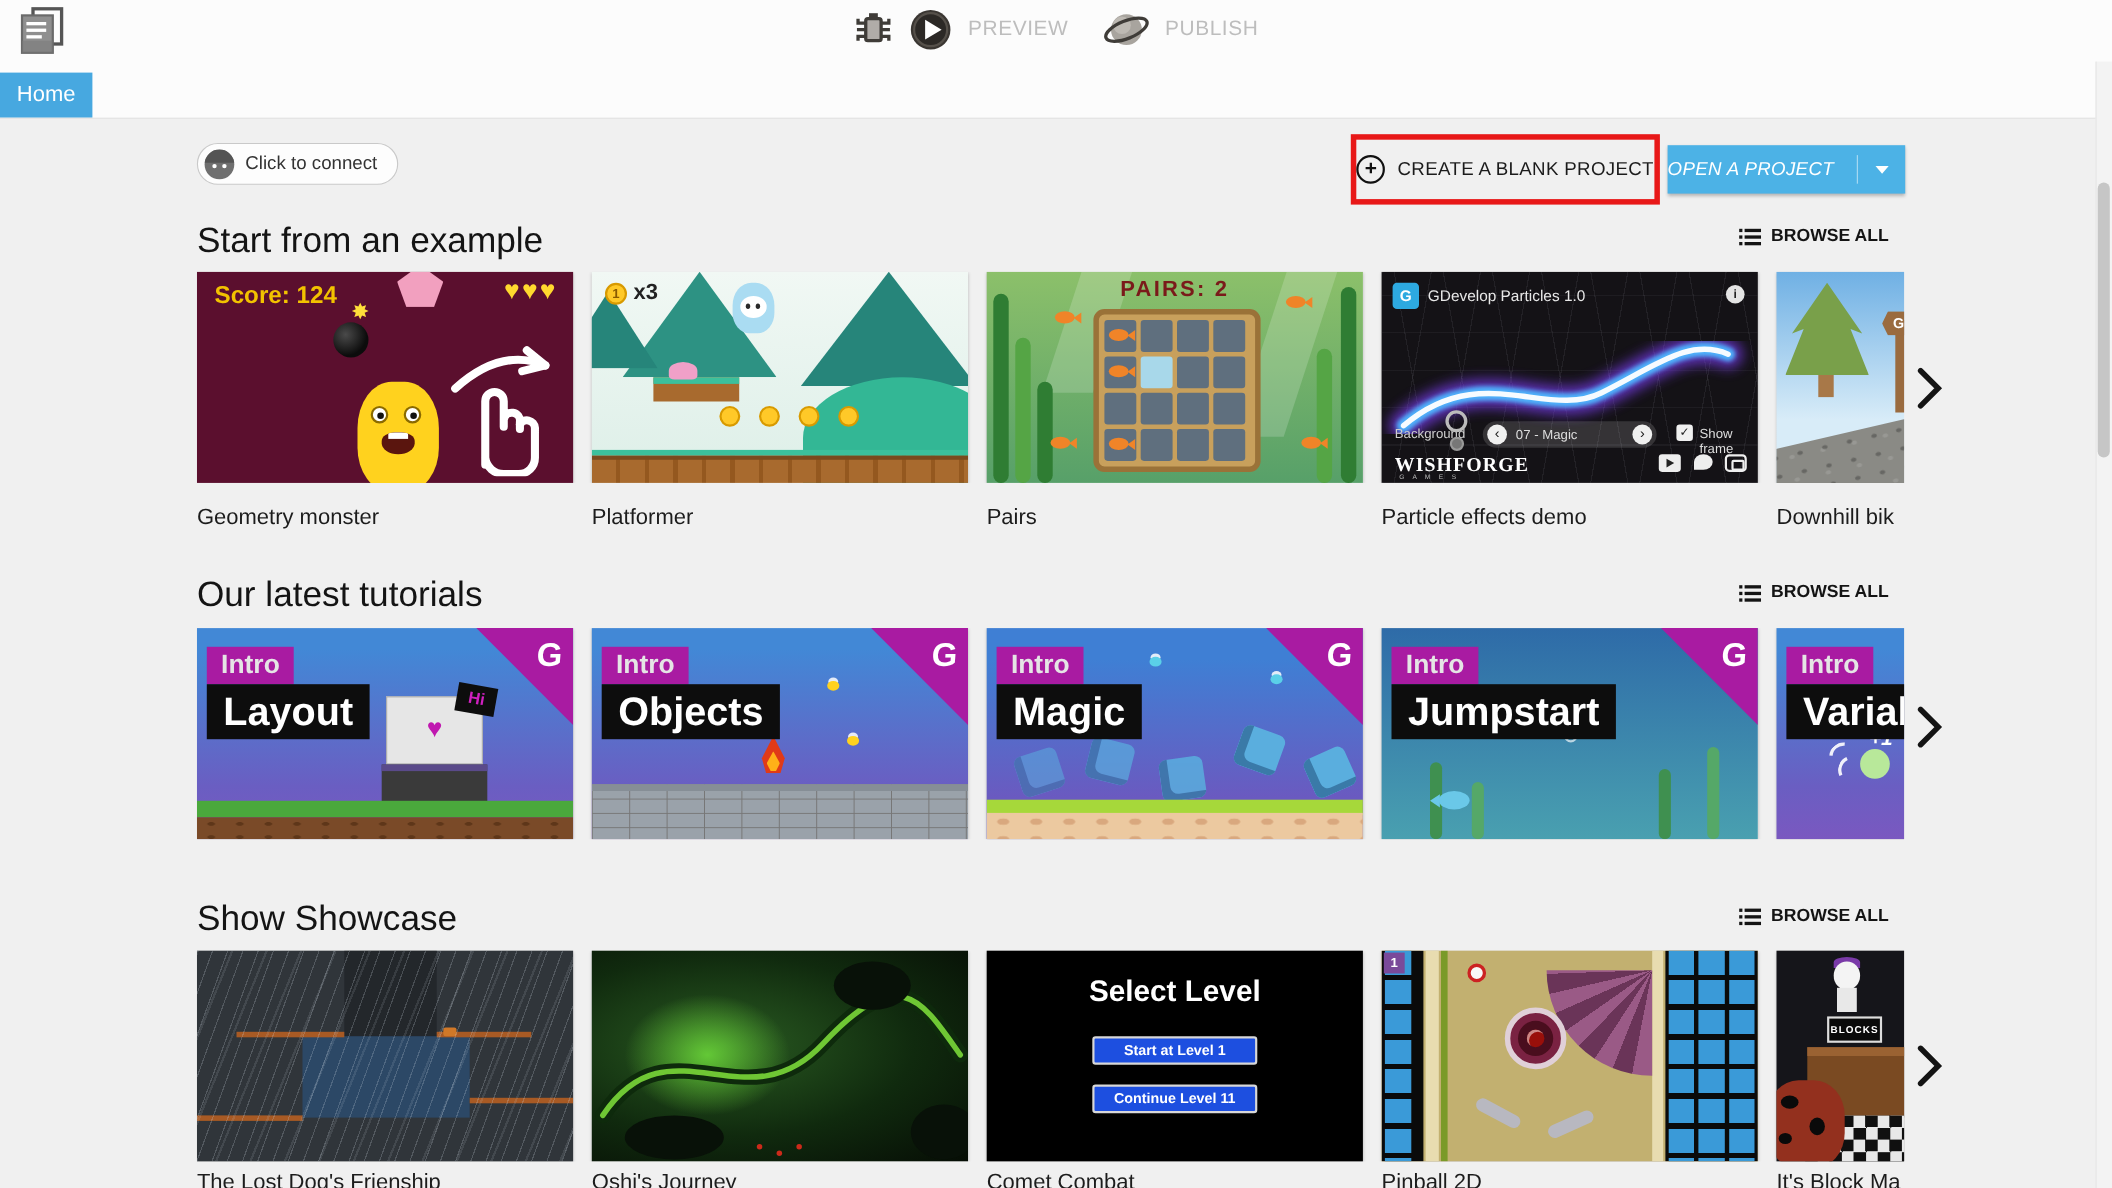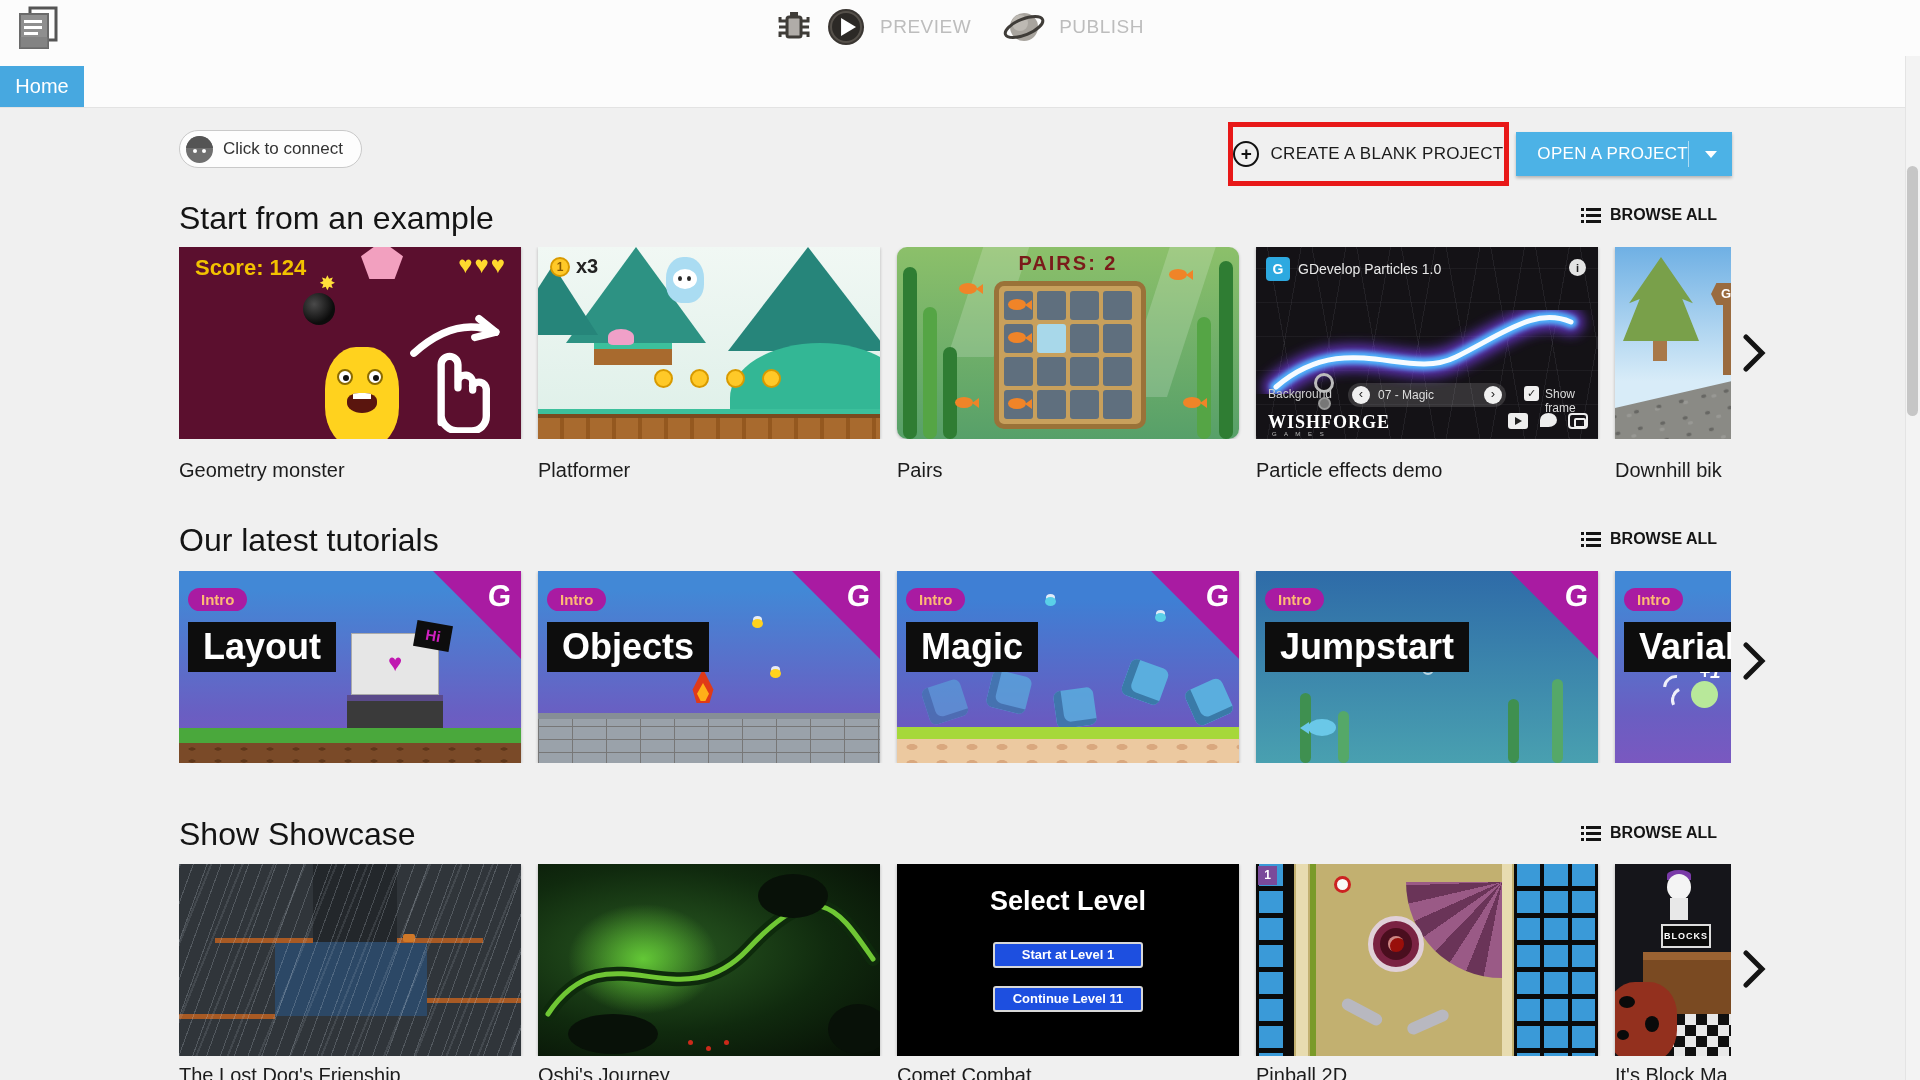--- a/index.html
+++ b/index.html
@@ -17,21 +17,21 @@
 
   
   .connect-btn { position:absolute; left:179px; top:130px; height:38px; padding:0 18px 0 6px; border:1px solid #c9c9c9; border-radius:19px; background:#fdfdfd; display:flex; align-items:center; gap:10px; font-size:17px; color:#333; cursor:pointer; }
   .avatar { width:27px; height:27px; border-radius:50%; background:#6f6f6f; position:relative; overflow:hidden; }
   .avatar .hair { position:absolute; top:0; left:0; width:100%; height:46%; background:#545454; border-radius:50% 50% 0 0; }
   .avatar .eye { position:absolute; top:13px; width:4px; height:4px; border-radius:50%; background:#fff; }
   .highlight-red { position:absolute; left:1228px; top:122px; width:281px; height:64px; border:5px solid #e81818; background:#f0f0f0; display:flex; align-items:center; justify-content:center; }
   .create-btn { display:flex; align-items:center; gap:11px; font-size:17px; color:#1b1b1b; letter-spacing:.3px; cursor:pointer; background:none; border:none; font-family:inherit; }
   .plus-circle { width:26px; height:26px; border:2.5px solid #111; border-radius:50%; display:flex; align-items:center; justify-content:center; font-size:19px; font-weight:700; color:#111; }
   .open-btn { position:absolute; left:1516px; top:132px; width:216px; height:44px; background:#4cb2e6; color:#fff; font-size:17px; letter-spacing:.3px; display:flex; align-items:center; cursor:pointer; box-shadow:0 2px 3px rgba(0,0,0,.25); }
-  .open-btn .txt { flex:1; text-align:right; padding-left:0; }
+  .open-btn .txt { flex:1; text-align:left; padding-left:0;font-style:italic; }
   .open-btn .sep { width:1px; height:26px; background:rgba(255,255,255,.55); }
   .open-btn .dd { width:43px; display:flex; align-items:center; justify-content:center; }
   .caret { width:0; height:0; border-left:6px solid transparent; border-right:6px solid transparent; border-top:7px solid #fff; }
 
   
   .sec-title { position:absolute; left:179px; font-size:32px; color:#141414; }
   .browse { position:absolute; right:203px; display:flex; align-items:center; gap:9px; font-size:16px; font-weight:600; color:#141414; cursor:pointer; }
   .rowclip { position:absolute; left:179px; width:1552px; overflow:hidden; }
   .card { position:absolute; top:0; width:342px; height:192px; overflow:hidden; background:#9aa; box-shadow:0 1px 3px rgba(0,0,0,.25); cursor:pointer; }
   .cap { position:absolute; top:0; font-size:20px; color:#1c1c1c; white-space:nowrap; }
@@ -59,21 +59,21 @@
   .pf .ground { position:absolute; left:0; bottom:0; width:100%; height:30px; background:repeating-linear-gradient(90deg,#a86a2e 0 22px,#94581f 22px 26px); border-top:5px solid #3cc09c; box-shadow:inset 0 4px 0 #7a4a1e; }
   .pf .coin { position:absolute; width:19px; height:19px; border-radius:50%; background:#ffc928; border:2px solid #d89a00; }
   .pf .counter { position:absolute; left:12px; top:8px; display:flex; align-items:center; gap:6px; }
   .pf .counter .coin-ic { width:20px; height:20px; border-radius:50%; background:#ffc928; border:2px solid #d89a00; font-size:12px; font-weight:700; color:#8a5a00; display:flex; align-items:center; justify-content:center; }
   .pf .counter .x3 { font-size:20px; font-weight:700; color:#222; }
   .pf .hero { position:absolute; left:128px; top:10px; width:38px; height:46px; background:#aadcf2; border-radius:45% 45% 40% 40%; }
   .pf .hero .face { position:absolute; left:7px; top:12px; width:24px; height:20px; background:#fff; border-radius:50%; }
   .pf .hero .e { position:absolute; top:7px; width:4px; height:5px; background:#2a2a2a; border-radius:50%; }
 
   
-  .pr { background:linear-gradient(#8cc06a, #57a069);border-radius:10px; }
+  .pr { background:linear-gradient(#8cc06a, #57a069); }
   .pr .ray { position:absolute; top:-10px; width:46px; height:120px; background:rgba(255,255,255,.18); transform:skewX(-18deg); }
   .pr .head { position:absolute; left:0; top:5px; width:100%; text-align:center; font-size:20px; font-weight:800; color:#7a1a1a; letter-spacing:2px; }
   .pr .kelp { position:absolute; width:14px; border-radius:8px; background:#2f7d33; }
   .pr .kelp.light { background:#55a545; }
   .pr .board { position:absolute; left:97px; top:34px; width:152px; height:148px; background:#c8a05c; border:5px solid #9a7238; border-radius:10px; display:grid; grid-template-columns:repeat(4,29px); grid-template-rows:repeat(4,29px); gap:4px; padding:5px; }
   .pr .tile { background:#5f6f7e; border-radius:3px; position:relative; }
   .pr .tile.blue { background:#a8d8ea; }
   .pr .fish { position:absolute; width:18px; height:11px; background:#f08428; border-radius:50%; }
   .pr .fish:after { content:""; position:absolute; right:-6px; top:1px; border-left:7px solid #f08428; border-top:5px solid transparent; border-bottom:5px solid transparent; transform:rotate(180deg); }
   .pr .tile .fish { left:4px; top:8px; }
@@ -105,21 +105,21 @@
   
   .dh { background:linear-gradient(#6fb0e4, #d8ecf8 70%); }
   .dh .tree { position:absolute; left:8px; top:10px; width:76px; height:84px; background:#79a04a; clip-path:polygon(50% 0,92% 55%,78% 50%,100% 100%,0 100%,22% 50%,8% 55%); }
   .dh .trunk { position:absolute; left:38px; top:90px; width:14px; height:24px; background:#a87848; }
   .dh .slope { position:absolute; left:-40px; top:120px; width:460px; height:220px; transform:rotate(-13deg); background:#8a8a85; background-image:radial-gradient(rgba(0,0,0,.25) 2px, transparent 3px), radial-gradient(rgba(255,255,255,.12) 2px, transparent 3px); background-size:23px 17px, 29px 21px; }
   .dh .post { position:absolute; left:108px; top:44px; width:9px; height:84px; background:#9a6b3f; }
   .dh .sign { position:absolute; left:96px; top:36px; width:30px; height:22px; background:#9a6b3f; clip-path:polygon(18% 0,100% 0,100% 100%,18% 100%,0 50%); color:#fff; font-weight:700; font-size:13px; text-align:center; line-height:22px; }
 
   
   .tut { background:linear-gradient(#4288d6 10%, #6a5ec2 75%, #7a58c0); }
-  .tut .intro { position:absolute; left:9px; top:17px; background:#a91ba2; color:#fdba74; font-weight:700; font-size:15px; padding:3px 13px;border-radius:13px; }
+  .tut .intro { position:absolute; left:9px; top:17px; background:#a91ba2; color:#e5e5e5; font-weight:700; font-size:24px; padding:3px 13px; }
   .tut .ttl { position:absolute; left:9px; top:51px; background:#0d0d0d; color:#fff; font-weight:700; font-size:36px; padding:4px 15px; white-space:nowrap; }
   .tut .corner { position:absolute; right:0; top:0; width:0; height:0; border-top:88px solid #a91ba2; border-left:88px solid transparent; }
   .tut .glogo { position:absolute; right:10px; top:8px; color:#fff; font-weight:800; font-size:30px; transform:skewX(-4deg); }
   .tut .grass { position:absolute; left:0; bottom:20px; width:100%; height:15px; background:#4aa83c; }
   .tut .dirt { position:absolute; left:0; bottom:0; width:100%; height:20px; background:#7a4a28; background-image:radial-gradient(#5e3619 3px, transparent 4px); background-size:26px 12px; }
   .tut .win { position:absolute; left:172px; top:62px; width:88px; height:62px; background:#e6e6e6; border:1px solid #aaa; }
   .tut .heart { color:#c018b0; font-size:24px; text-align:center; line-height:58px; }
   .tut .hi { position:absolute; left:236px; top:52px; width:36px; height:26px; background:#0d0d0d; color:#d020c0; font-weight:700; font-size:15px; text-align:center; line-height:26px; transform:rotate(10deg); }
   .tut .panel { position:absolute; left:168px; top:124px; width:96px; height:42px; background:#3a3a3a; border-top:6px solid #5a4a8a; }
   .tut .brick { position:absolute; left:0; bottom:0; width:100%; height:50px; background:#9aa2aa; background-image:linear-gradient(#777 1px, transparent 1px), linear-gradient(90deg,#777 1px, transparent 1px); background-size:34px 13px; box-shadow:inset 0 6px 0 #868e96; }

